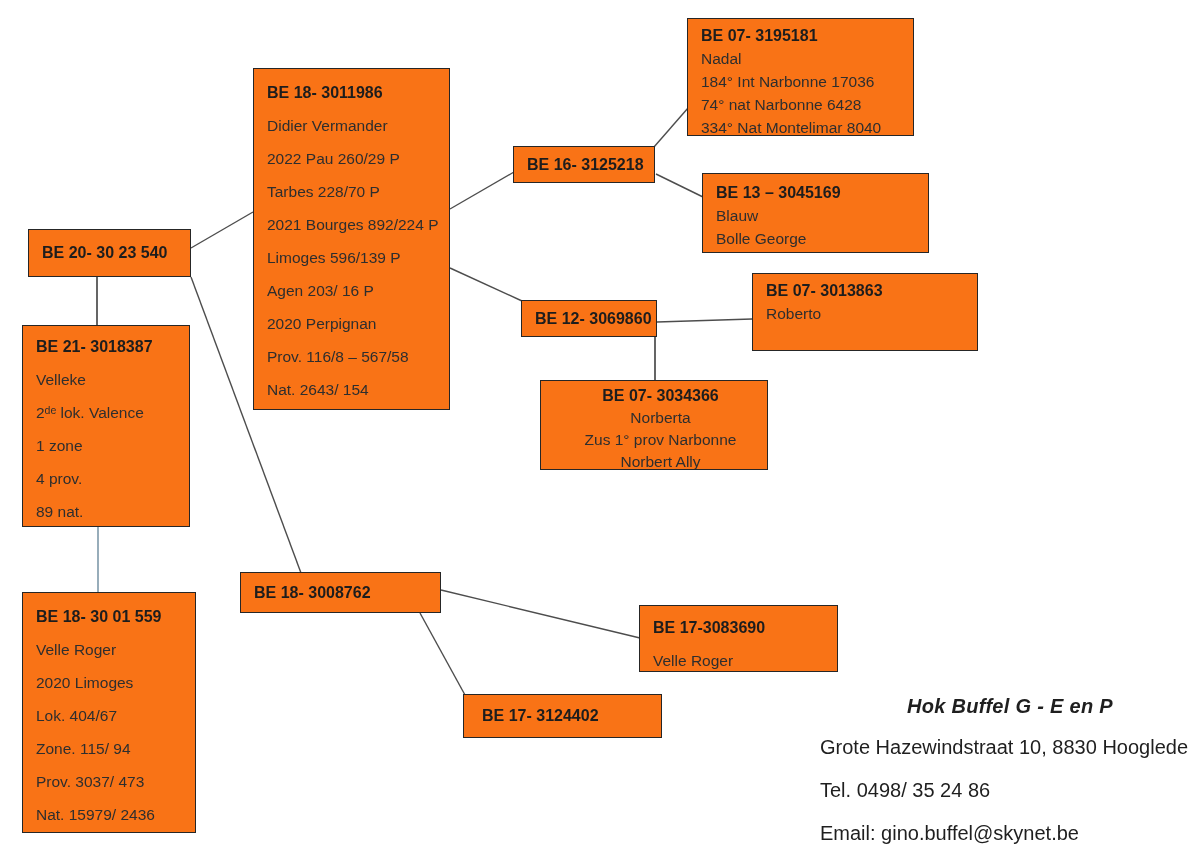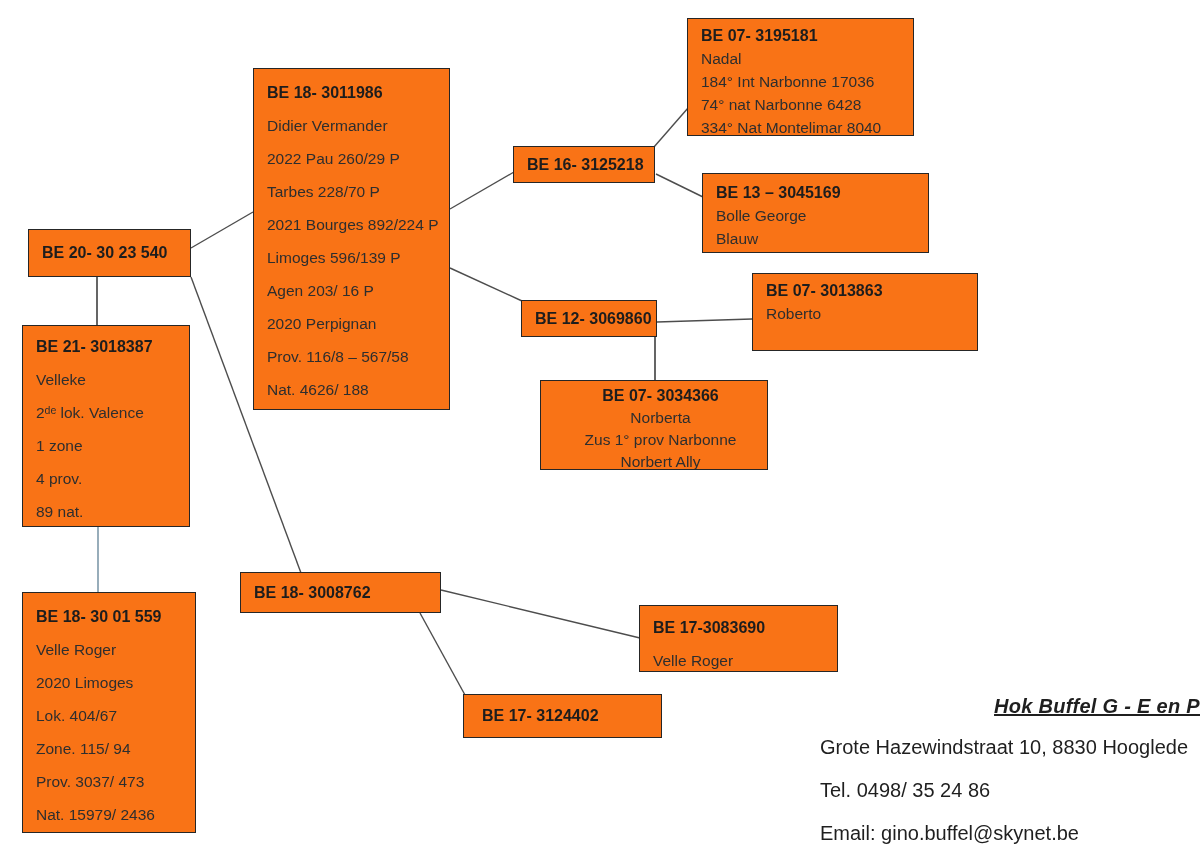--- a/index.html
+++ b/index.html
@@ -14,21 +14,21 @@
     font-size:15.5px;color:#2e2e2e;
   }
   .pbox-title{font-weight:bold;font-size:16px;color:#1d1d1d;white-space:nowrap;}
   .box-line{white-space:nowrap;}
   .single{display:flex;flex-direction:column;justify-content:center;}
   .loose .pbox-title,.loose .box-line{line-height:33px;}
   .tight .pbox-title,.tight .box-line{line-height:23px;}
   .xtight .pbox-title,.xtight .box-line{line-height:22px;text-align:center;}
   #contact{position:absolute;left:820px;top:695px;width:380px;font-size:20px;color:#1f1f1f;}
   #contact-title{
-    text-align:right;font-weight:bold;font-style:italic;text-decoration:underline;
+    text-align:center;font-weight:bold;font-style:italic;
     font-size:20px;margin-bottom:14px;letter-spacing:0.3px;
   }
   .contact-line{line-height:30px;margin-bottom:13px;white-space:nowrap;}
 </style>
 </head>
 <body>
 
 <div id="page">
 
   <svg id="edges" viewBox="0 0 1200 858">
@@ -77,43 +77,43 @@
     <div class="pbox-title">BE 18- 3011986</div>
     <div class="pbox-lines">
         <div class="box-line">Didier Vermander</div>
         <div class="box-line">2022 Pau 260/29 P</div>
         <div class="box-line">Tarbes 228/70 P</div>
         <div class="box-line">2021 Bourges 892/224 P</div>
         <div class="box-line">Limoges 596/139 P</div>
         <div class="box-line">Agen 203/ 16 P</div>
         <div class="box-line">2020 Perpignan</div>
         <div class="box-line">Prov. 116/8 – 567/58</div>
-        <div class="box-line">Nat. 4626/ 188</div>
+        <div class="box-line">Nat. 2643/ 154</div>
       </div>
   </div>
 
   <div class="pbox single" style="left:513px;top:146px;width:142px;height:37px;">
     <div class="pbox-title">BE 16- 3125218</div>
   </div>
 
   <div class="pbox tight" style="left:687px;top:18px;width:227px;height:118px;padding-top:5px;">
     <div class="pbox-title">BE 07- 3195181</div>
     <div class="pbox-lines">
         <div class="box-line">Nadal</div>
         <div class="box-line">184° Int Narbonne 17036</div>
         <div class="box-line">74° nat Narbonne 6428</div>
         <div class="box-line">334° Nat Montelimar 8040</div>
       </div>
   </div>
 
   <div class="pbox tight" style="left:702px;top:173px;width:227px;height:80px;padding-top:7px;">
     <div class="pbox-title">BE 13 – 3045169</div>
     <div class="pbox-lines">
+        <div class="box-line">Blauw</div>
         <div class="box-line">Bolle George</div>
-        <div class="box-line">Blauw</div>
       </div>
   </div>
 
   <div class="pbox single" style="left:521px;top:300px;width:136px;height:37px;justify-content:center;">
     <div class="pbox-title">BE 12- 3069860</div>
   </div>
 
   <div class="pbox tight" style="left:752px;top:273px;width:226px;height:78px;padding-top:5px;">
     <div class="pbox-title">BE 07- 3013863</div>
     <div class="pbox-lines">

